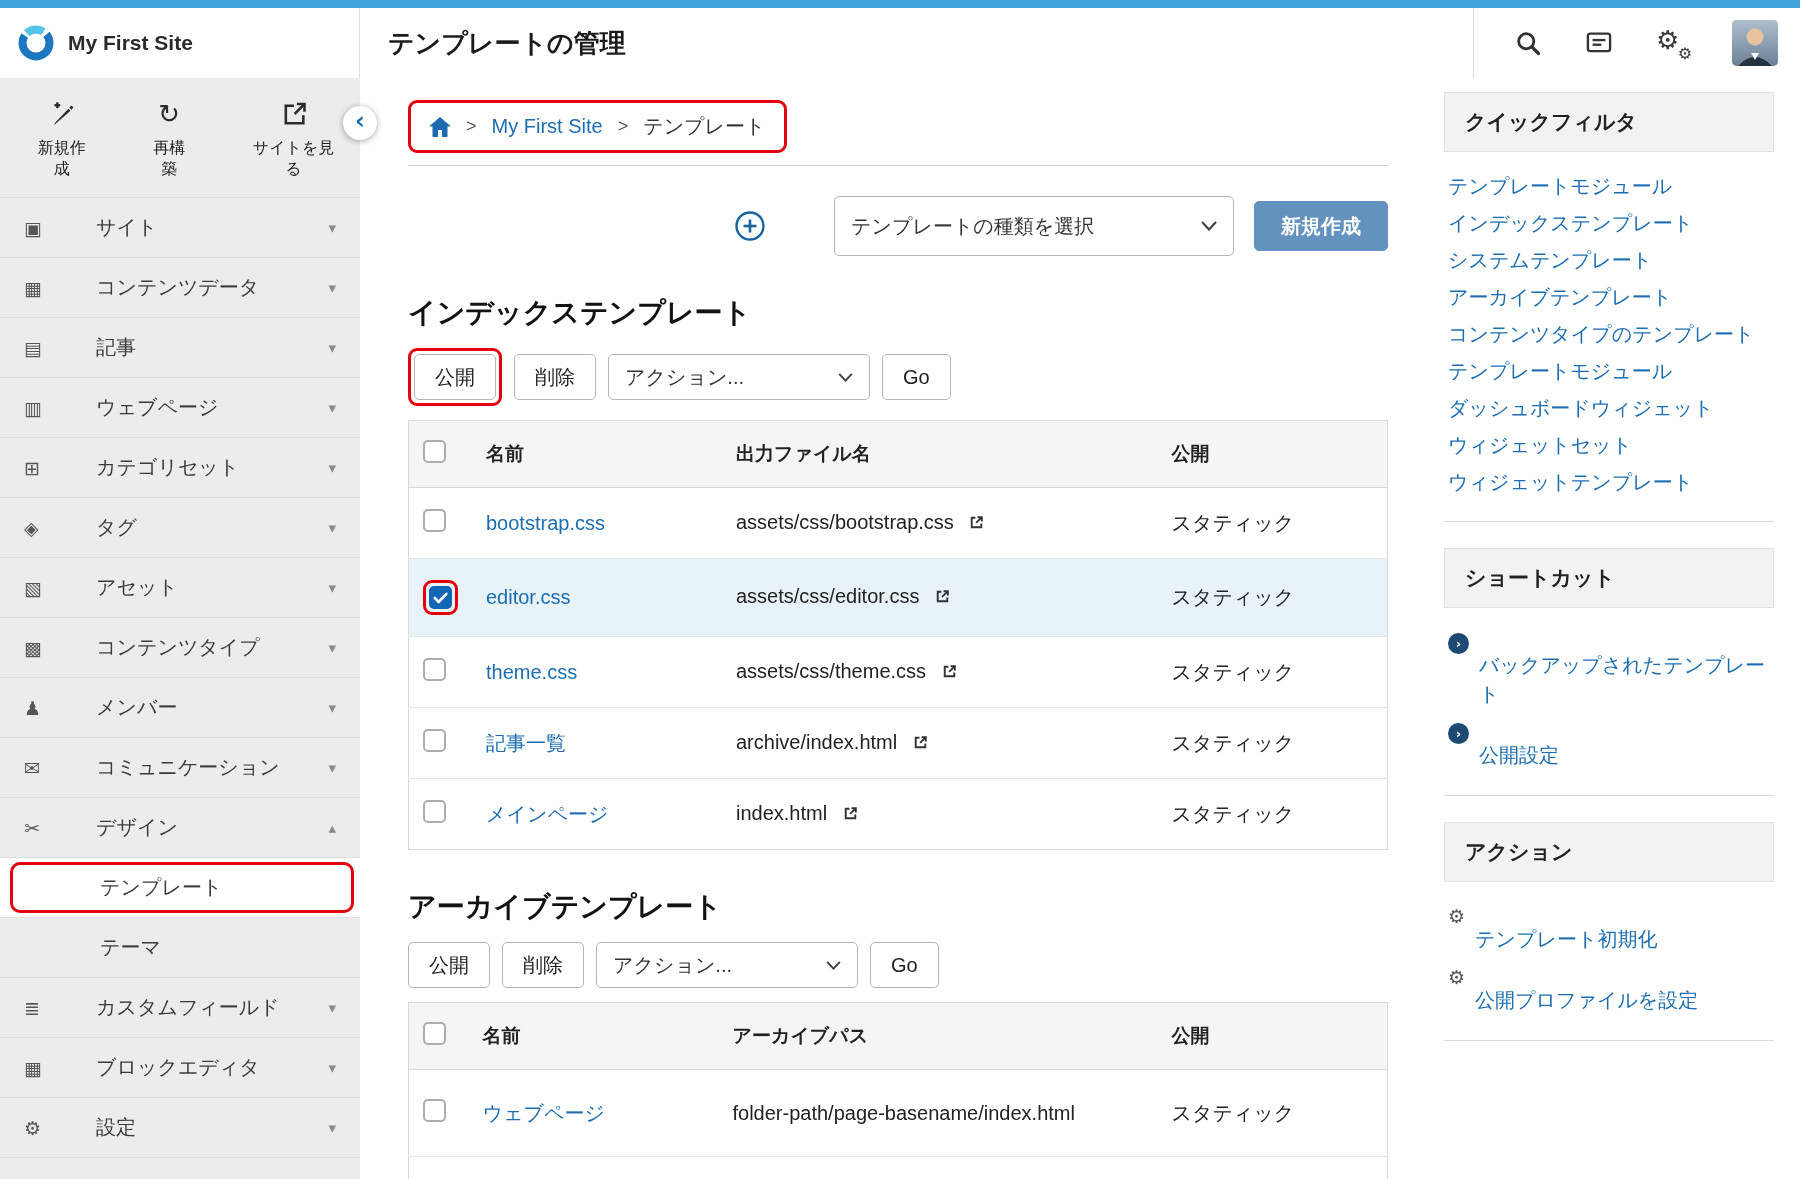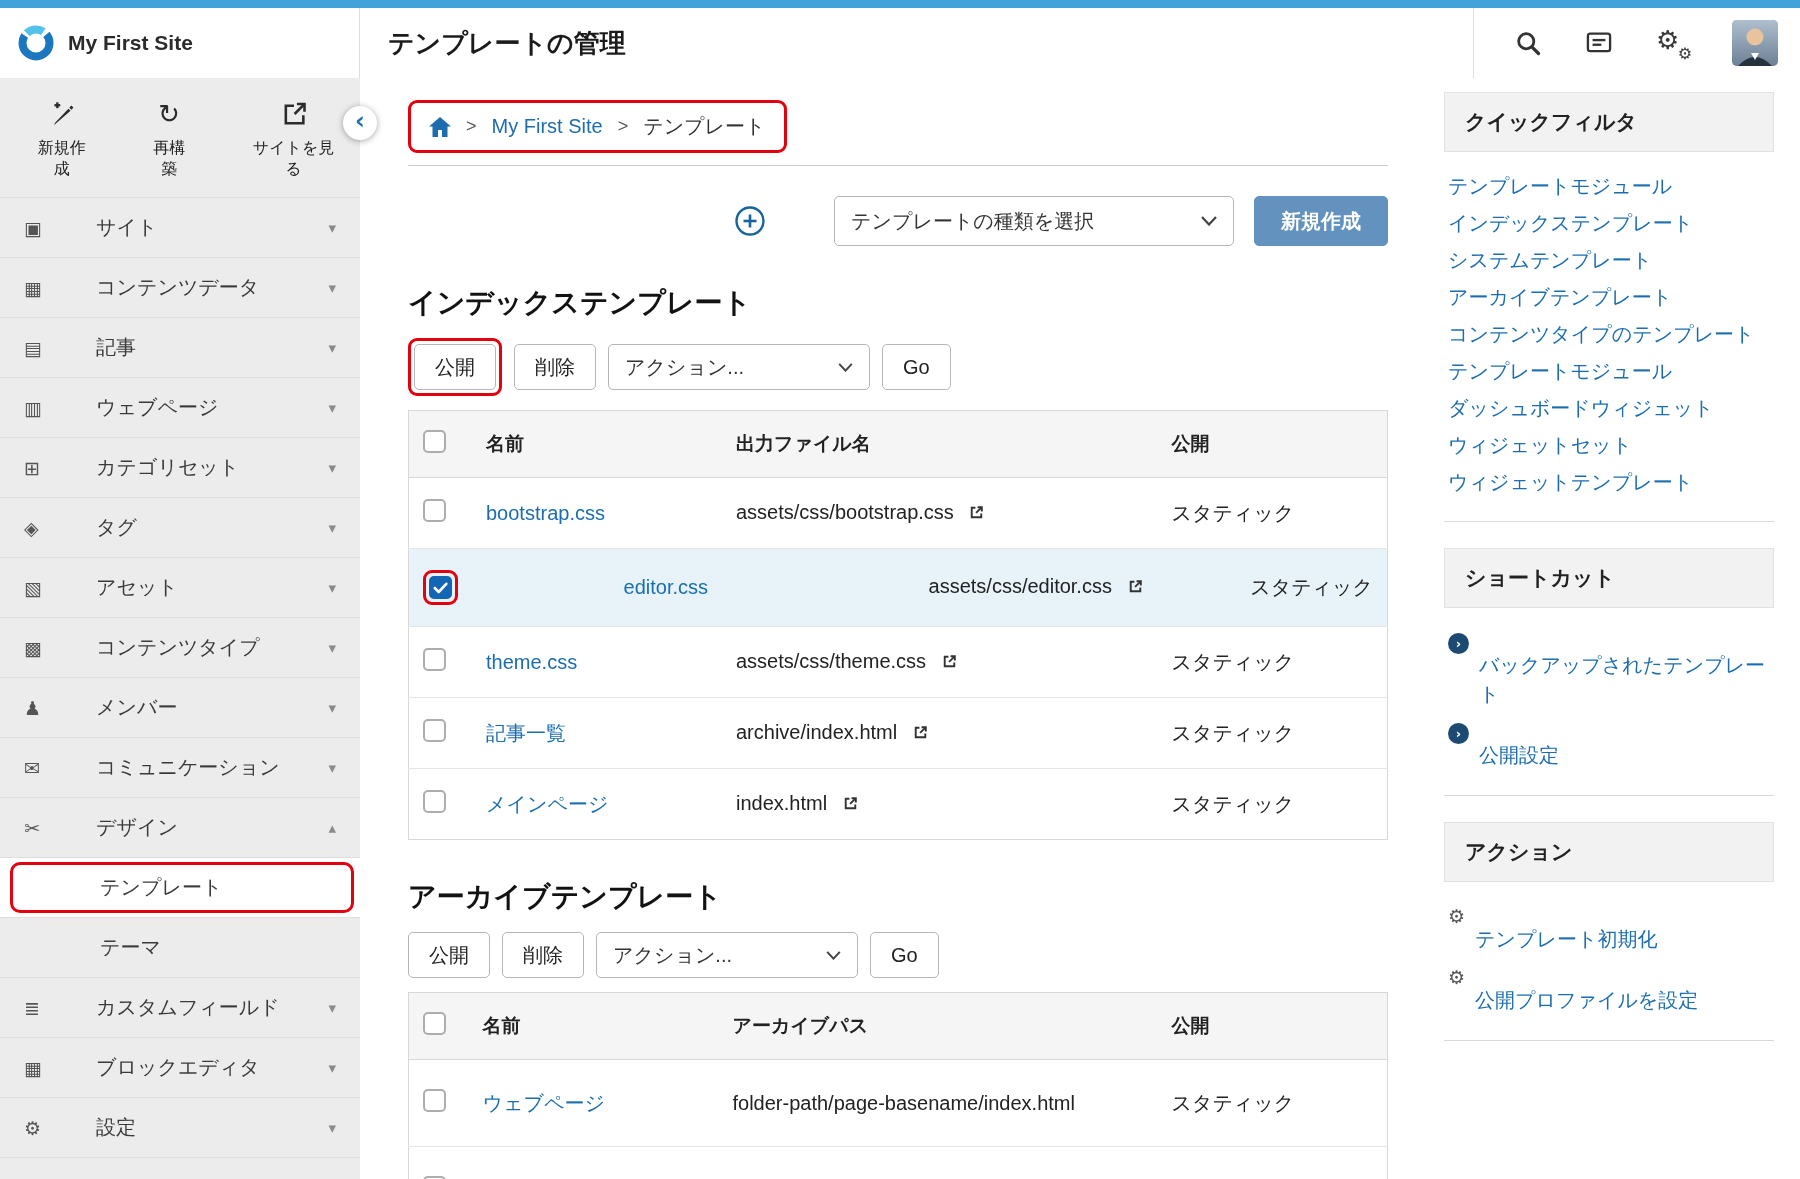--- a/index.html
+++ b/index.html
@@ -53,34 +53,34 @@
   .bc-wrap { display:inline-flex; align-items:center; gap:15px; border:3px solid #e3000f; border-radius:9px; padding:10px 18px; }
   .bc-sep { color:#555; font-size:18px; }
   .bc-link { color:#1b6db0; font-size:20px; text-decoration:none; cursor:pointer; }
   .bc-cur { color:#333; font-size:20px; }
   .bc-divider { border-bottom:1px solid #ccc; margin-top:12px; }
 
   .toolbar { display:flex; justify-content:flex-end; align-items:center; gap:20px; margin-top:30px; }
   .iconbtn { background:none; border:none; padding:0; cursor:pointer; display:flex; align-items:center; }
   .select { display:inline-flex; align-items:center; justify-content:space-between; background:#fff;
     border:1px solid #b6b6b6; border-radius:5px; padding:0 16px; font-size:20px; color:#333; cursor:pointer; gap:24px; }
-  .sel-type { width:400px; height:50px;margin-left:48px; }
+  .sel-type { width:400px; height:60px;margin-left:48px; }
   .sel-action { width:262px; height:46px; }
   .btn { background:#fff; border:1px solid #b6b6b6; border-radius:5px; height:46px; padding:0 20px;
     font-size:20px; color:#222; font-family:inherit; cursor:pointer; }
   .btn-primary { background:#6292bd; border:1px solid #6292bd; color:#fff; font-weight:600; height:50px; padding:0 26px; }
 
   .section h2 { font-size:28px; font-weight:700; margin:38px 0 16px; color:#121212; }
   .controls { display:flex; align-items:center; gap:12px; margin-bottom:14px; }
   .ann-inline { display:inline-block; border:3px solid #e3000f; border-radius:9px; padding:3px; line-height:0; }
 
   table { width:100%; border-collapse:collapse; border:1px solid #d8d8d8; }
   th { background:#f5f5f5; text-align:left; font-size:19px; font-weight:700; padding:19px 14px; border-bottom:1px solid #d8d8d8; color:#222; }
   td { font-size:20px; padding:21px 14px; border-top:1px solid #e5e5e5; color:#222; }
-  tr.selected { background:#e7f3f9;text-align:right; }
+  tr.selected { background:#e7f3f9; }
   .col-check { width:60px; }
   .col-name { width:250px; }
   .col-status { width:230px; }
   a.tname { color:#1b6db0; text-decoration:none; cursor:pointer; }
   .ext { margin-left:9px; vertical-align:-2px; cursor:pointer; }
   .tbl-archive td { padding:29px 14px; }
 
   .checkbox { width:23px; height:23px; border:2px solid #adadad; border-radius:5px; background:#fff;
     display:inline-flex; align-items:center; justify-content:center; cursor:pointer; }
   .checkbox.checked { background:#1266b3; border-color:#1266b3; }

